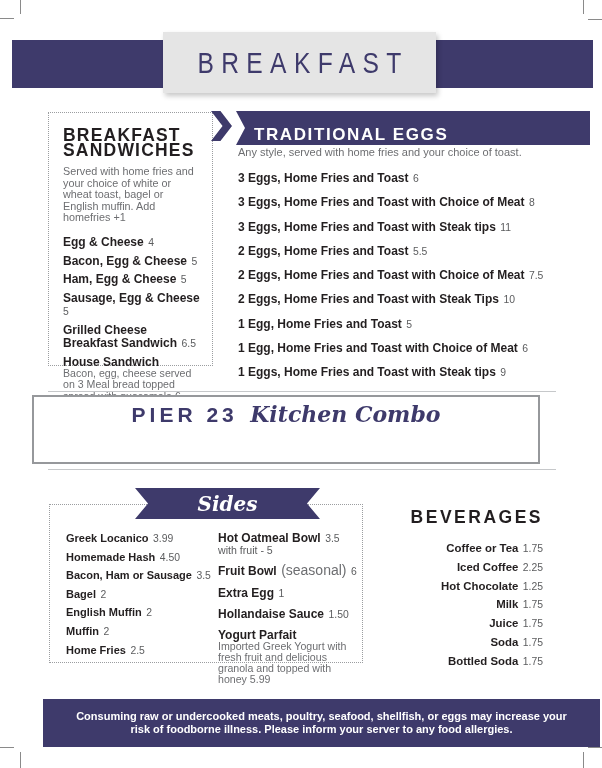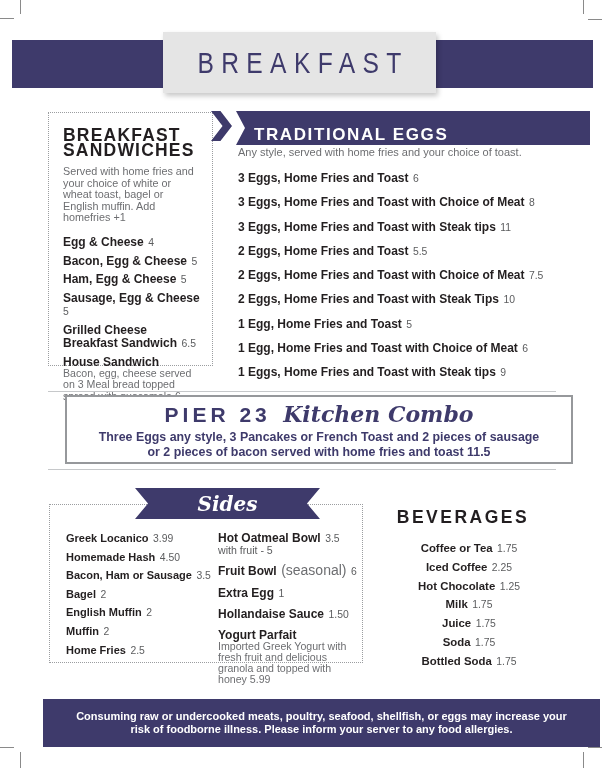--- a/index.html
+++ b/index.html
@@ -35,21 +35,21 @@
   .eggs-banner-body{position:absolute;left:25px;top:0;width:354px;height:34px;background:#3e3a6b;
     clip-path:polygon(0 0,100% 0,100% 100%,0 100%,9px 50%);
     display:flex;align-items:flex-end;padding-left:18px;box-sizing:border-box;}
   .eggs-banner-text{color:#ffffff;font-weight:bold;font-size:17px;letter-spacing:1.6px;}
   .eggs-subtitle{position:absolute;left:238px;top:146px;font-size:11px;color:#6d6e71;}
   .eggs-list{position:absolute;left:238px;top:170px;width:350px;}
   .egg-item{margin-bottom:9px;line-height:13.3px;}
 
   
   .hairline{position:absolute;left:48px;width:508px;height:1px;background:#c6c8ca;}
-  .combo-box{position:absolute;left:65px;top:395px;width:508px;height:69px;box-sizing:border-box;
+  .combo-box{position:absolute;left:32px;top:395px;width:508px;height:69px;box-sizing:border-box;
              border:2px solid #96989b;background:#fff;text-align:center;}
   .combo-title{margin-top:5px;line-height:24px;}
   .combo-main{color:#3e3a6b;font-size:21px;font-weight:bold;letter-spacing:4px;}
   .combo-script{color:#3e3a6b;font-family:"DejaVu Serif", serif;font-style:italic;font-weight:bold;
                 font-size:22px;margin-left:8px;}
   .combo-desc{color:#3e3a6b;font-size:12.4px;font-weight:bold;line-height:14.5px;max-width:452px;margin:1px auto 0;}
 
   
   .sides-box{position:absolute;left:49px;top:504px;width:312px;height:157px;border:1px dotted #9b9da0;background:transparent;}
   .sides-ribbon{position:absolute;left:135px;top:488px;width:185px;height:31px;background:#3e3a6b;
@@ -59,21 +59,21 @@
   .sides-col1{position:absolute;left:66px;top:531px;width:146px;}
   .side-item{margin-bottom:4px;line-height:12.6px;}
   .side-item .m-name{font-size:11px;}
   .sides-col2{position:absolute;left:218px;top:531px;width:142px;}
   .s2-item{margin-bottom:7.5px;line-height:12px;}
   .s2-sub{font-size:10.6px;color:#5b5c5e;line-height:11.5px;}
   .s2-note{font-size:14px;color:#6d6e71;}
   .s2-desc{font-size:10.6px;color:#6d6e71;line-height:11.3px;}
 
   
-  .beverages{position:absolute;left:383px;top:507px;width:160px;text-align:center;}
+  .beverages{position:absolute;left:383px;top:507px;width:160px;text-align:right;}
   .bev-title{font-size:17.5px;font-weight:bold;letter-spacing:2.5px;color:#221e20;}
   .bev-list{margin-top:13px;}
   .bev-item{margin-bottom:4px;line-height:12.8px;}
   .bev-item .m-name{font-size:11.4px;padding-left:12px;}
 
   
   .footer-bar{position:absolute;left:43px;top:699px;width:557px;height:48px;background:#3e3a6b;
               display:flex;align-items:center;justify-content:center;}
   .footer-text{color:#ffffff;font-size:11px;font-weight:bold;text-align:center;line-height:13.5px;max-width:498px;}
 </style>
@@ -192,24 +192,20 @@
         <span class="m-price">9</span>
       </div>
     </div>
 
   <div class="hairline" style="top:391px;"></div>
   <section class="combo-box">
     <div class="combo-title">
       <span class="combo-main">PIER 23</span>
       <span class="combo-script">Kitchen Combo</span>
     </div>
-    <div class="combo-desc">
-      <span>Three Eggs any style, 3 Pancakes or French Toast and 2 pieces of sausage or 2 pieces of bacon served with home fries and toast</span>
-      <span>11.5</span>
-    </div>
   </section>
   <div class="hairline" style="top:469px;"></div>
 
   <div class="sides-box"></div>
   <div class="sides-ribbon">
     <span class="sides-ribbon-text">Sides</span>
   </div>
   <div class="sides-col1">
 
       <div class="side-item">

